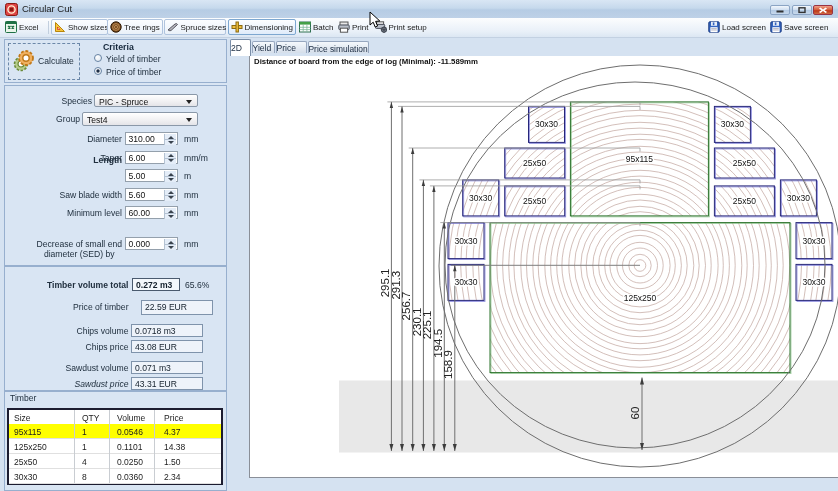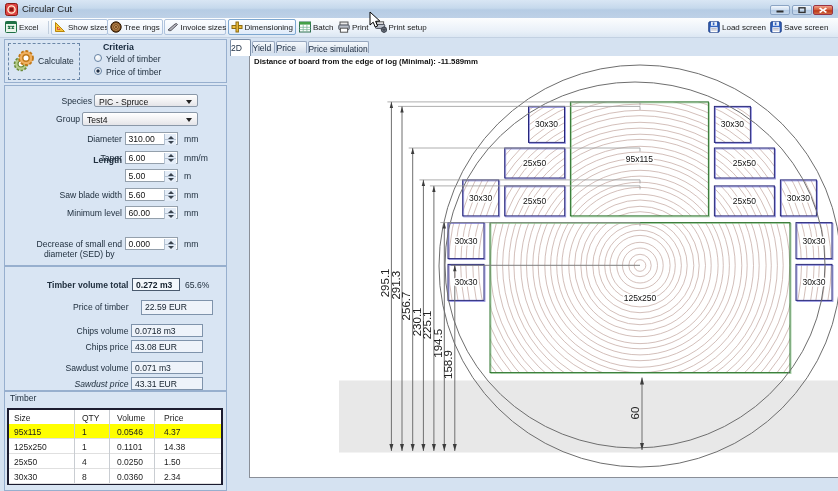--- a/index.html
+++ b/index.html
@@ -108,21 +108,21 @@
           <circle cx="6" cy="6" r="3.4" fill="none" stroke="#c89a60" stroke-width="0.8"></circle>
           <circle cx="6" cy="6" r="1.6" fill="none" stroke="#c89a60" stroke-width="0.8"></circle>
         </svg>
         <span>Tree rings</span>
       </span>
 <span class="tbtn toggle" style="left:163.5px;width:62px;">
         <svg width="12" height="12" viewBox="0 0 12 12">
           <path d="M1 9 L8 3 Q10 2 10.5 3.5 L4 9.5 Z" fill="#b8b8c0" stroke="#55555e"></path>
           <path d="M1 9 L4 9.5 L3 10.5 Z" fill="#707078"></path>
         </svg>
-        <span>Invoice sizes</span>
+        <span>Spruce sizes</span>
       </span>
 <span class="tbtn toggle checked" style="left:227.5px;width:68px;">
         <svg width="12" height="12" viewBox="0 0 12 12">
           <rect x="1" y="4.5" width="10" height="3" fill="#f0c040" stroke="#8a6a10"></rect>
           <rect x="5" y="1" width="2.4" height="10" fill="#f0c040" stroke="#8a6a10"></rect>
         </svg>
         <span>Dimensioning</span>
       </span>
 <span class="tbtn" style="left:299px;">
         <svg width="12" height="12" viewBox="0 0 12 12">

